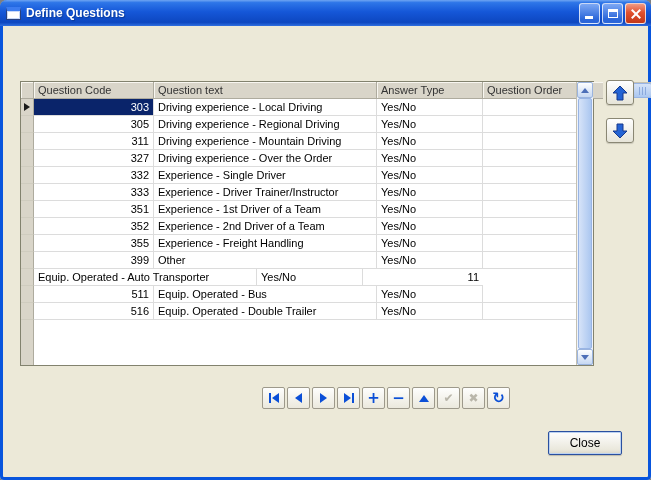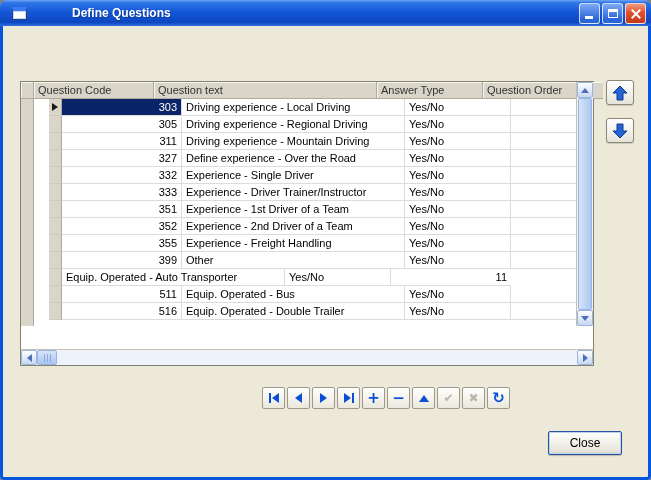--- a/index.html
+++ b/index.html
@@ -11,21 +11,21 @@
     background:#ECE9D8;
     border-radius:7px 7px 4px 4px;
     box-shadow: inset 0 0 0 3px #0855DD;
   }
 
   
   .titlebar {
     position:absolute; top:0; left:0; right:0; height:26px;
     border-radius:7px 7px 0 0;
     background: linear-gradient(180deg,#6FA5F2 0%,#2E76E8 10%,#1557D8 45%,#0D47C0 86%,#2F6FE0 100%);
-    display:flex; align-items:center; padding:0 5px 0 12px;gap:40px;
+    display:flex; align-items:center; padding:0 5px 0 6px;
   }
   .win-icon {
     width:15px; height:13px; background:#fff; border:1px solid #28407E;
     border-top:4px solid #3C7CF0; margin-right:5px; flex:none;
     box-shadow: inset 0 0 0 1px #C8D8F8;
   }
   .title-text {
     color:#fff; font-weight:bold; font-size:12px; flex:1;
     text-shadow:1px 1px 1px #0A3A9A; white-space:pre;
   }
@@ -49,21 +49,21 @@
     display:flex; align-items:center; justify-content:center;
   }
   .header-band span {
     color:#007878; font-weight:bold; font-size:12px; white-space:pre;
   }
 
   
   .grid {
     position:absolute; left:20px; top:81px; width:574px; height:285px;
     border:1px solid #82826E; background:#fff;
-    display:flex; flex-direction:column;gap:23px;
+    display:flex; gap:23px;
   }
   .grid-upper { display:flex; flex:1; min-height:0; }
   .grid-main { width:555px; display:flex; flex-direction:column; }
   .grid-header { display:flex; height:17px; flex:none; }
   .cell {
     font-size:11px; padding:1px 4px; white-space:nowrap; overflow:hidden;
     border-right:1px solid #DCDCDC; border-bottom:1px solid #DCDCDC;
     height:17px; line-height:14px; flex:none;
   }
   .hdr {
@@ -72,21 +72,20 @@
   }
   .c-ind { width:13px; padding:0; display:flex; align-items:center; justify-content:center; }
   .c-code { width:120px; }
   .c-text { width:223px; }
   .c-answer { width:106px; }
   .c-order { width:120px; border-right:none; }
   .num { text-align:right; }
   .grid-body {
     flex:1; overflow:hidden; position:relative;
     background: linear-gradient(90deg,#D9D5C9 0 12px,#AEAB9E 12px 13px,#fff 13px);
-    padding-left: 28px;
   }
   .grid-row { display:flex; height:17px; background:transparent; }
   .grid-row .c-ind {
     background:#D9D5C9; border-right:1px solid #AEAB9E; border-bottom:1px solid #CFCCBF;
   }
   .grid-row.selected .c-code { background:#0A246A; color:#fff; }
   .ind-tri { width:0; height:0; display:none; }
   .grid-row.selected .ind-tri {
     display:block; border:4px solid transparent; border-left:6px solid #1A1A1A; margin-left:4px;
   }
@@ -215,21 +214,21 @@
             <div class="grid-row">
     <div class="cell c-ind"></div>
     <div class="cell c-code num">311</div>
     <div class="cell c-text">Driving experience - Mountain Driving</div>
     <div class="cell c-answer">Yes/No</div>
     <div class="cell c-order num">3</div>
   </div>
             <div class="grid-row">
     <div class="cell c-ind"></div>
     <div class="cell c-code num">327</div>
-    <div class="cell c-text">Define experience - Over the Road</div>
+    <div class="cell c-text">Driving experience - Over the Order</div>
     <div class="cell c-answer">Yes/No</div>
     <div class="cell c-order num">4</div>
   </div>
             <div class="grid-row">
     <div class="cell c-ind"></div>
     <div class="cell c-code num">332</div>
     <div class="cell c-text">Experience - Single Driver</div>
     <div class="cell c-answer">Yes/No</div>
     <div class="cell c-order num">5</div>
   </div>

